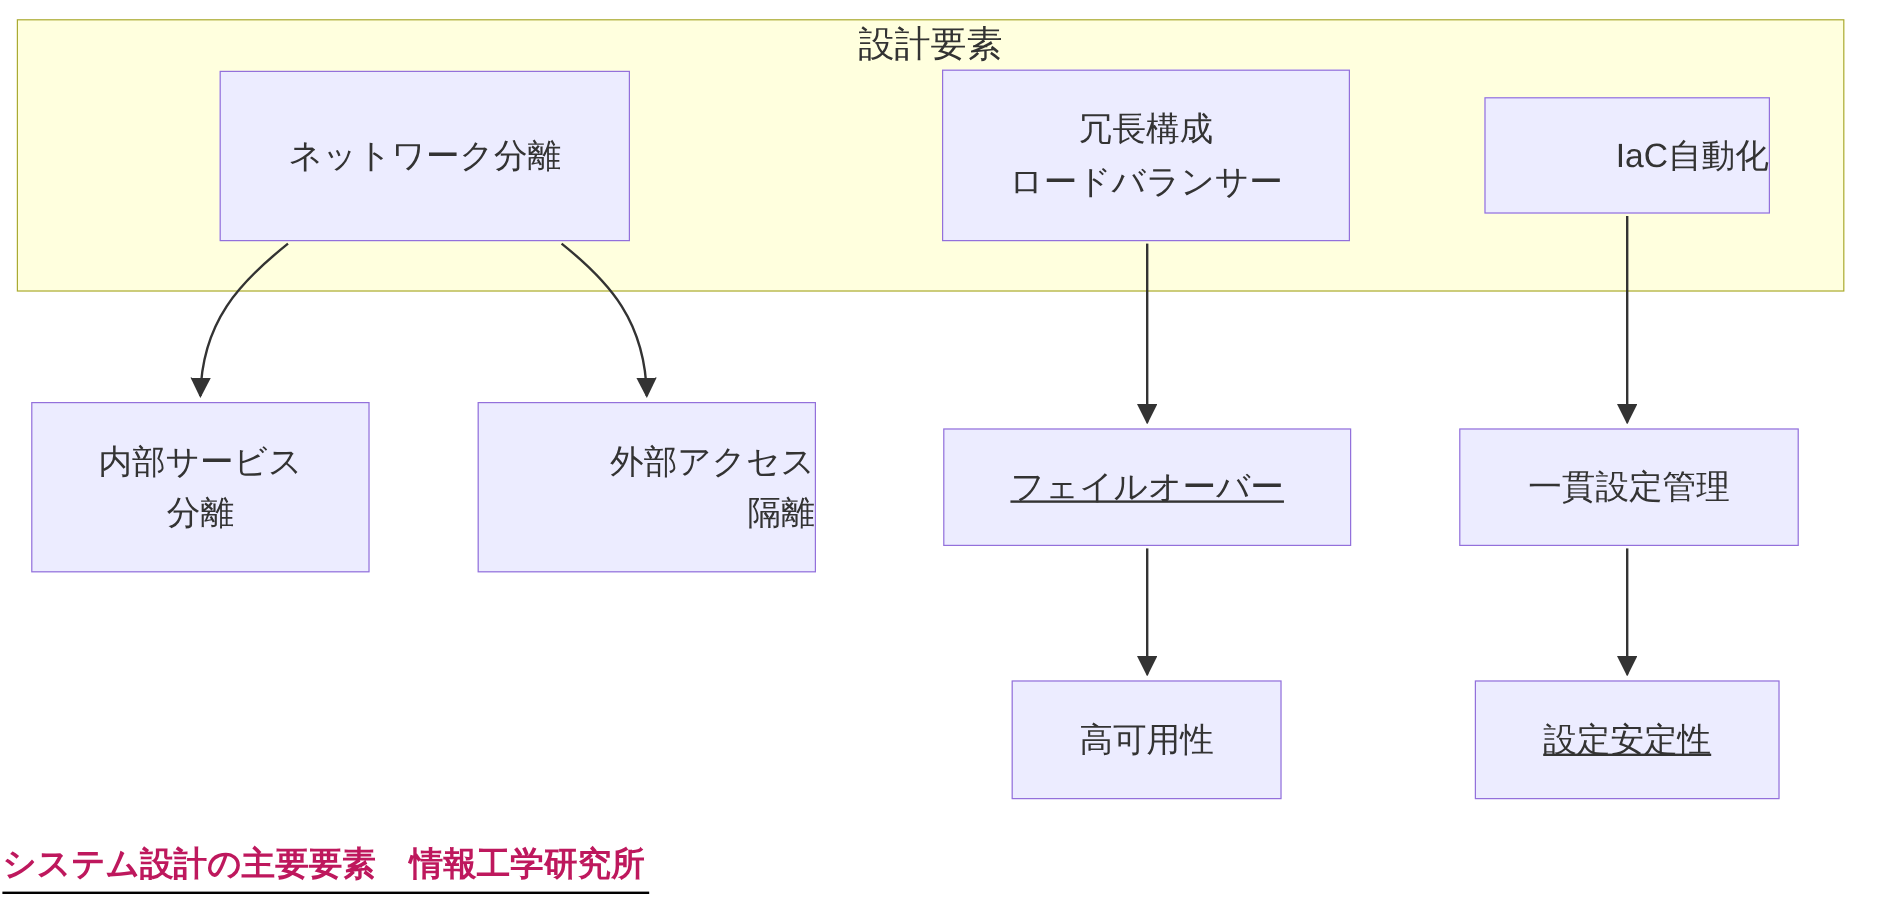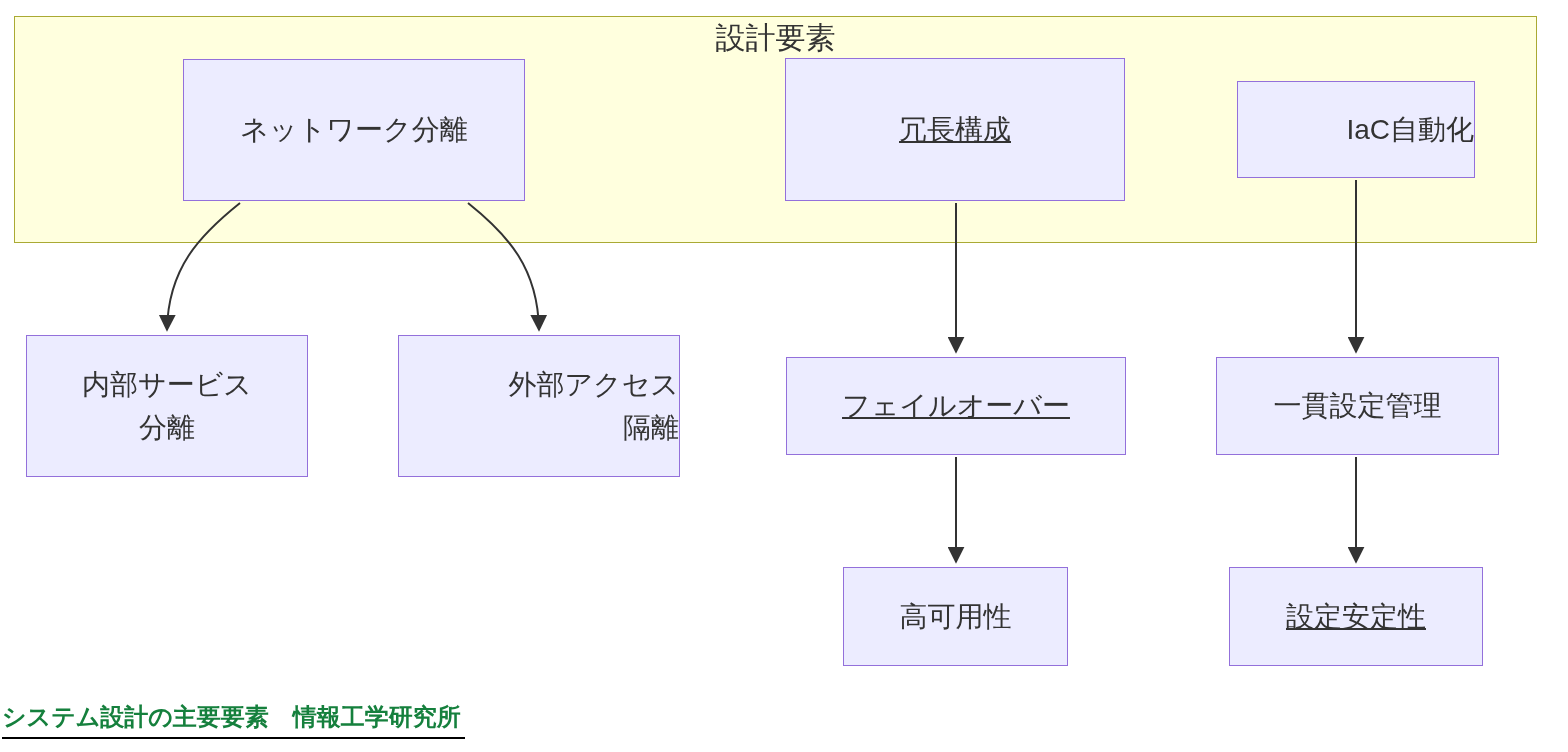--- a/index.html
+++ b/index.html
@@ -52,35 +52,35 @@
     align-items: center;
     justify-content: center;
     text-align: center;
     color: #333333;
     font-size: 28px;
     line-height: 1.55;
     z-index: 3;
   }
   
   .n-network   { left: 183px;  top: 59px;  width: 342px; height: 142px; }
-  .n-redund    { left: 785px;  top: 58px;  width: 340px; height: 143px; text-decoration: underline; }
+  .n-redund    { left: 785px;  top: 58px;  width: 340px; height: 143px; }
   .n-iac       { left: 1237px; top: 81px;  width: 238px; height: 97px; align-items: flex-end;  }
   .n-internal  { left: 26px;   top: 335px; width: 282px; height: 142px; align-items: center; }
   .n-external  { left: 398px;  top: 335px; width: 282px; height: 142px; align-items: flex-end; }
   .n-failover  { left: 786px;  top: 357px; width: 340px; height: 98px; text-decoration: underline;  }
   .n-config    { left: 1216px; top: 357px; width: 283px; height: 98px; text-align: center;  }
   .n-ha        { left: 843px;  top: 567px; width: 225px; height: 99px; justify-content: center;  }
   .n-stability { left: 1229px; top: 567px; width: 254px; height: 99px; text-decoration: underline;  }
   .caption {
     position: absolute;
     left: 2px;
     top: 701px;
-    font-size: 24px;
+    font-size: 28px;
     font-weight: bold;
-    color: #15803d;
+    color: #be185d;
     border-bottom: 2.5px solid #000000;
     padding: 0 4px 4px 0;
     z-index: 3;
     white-space: pre;
   }
 </style>
 </head>
 <body>
 
 <div class="stage">
@@ -102,20 +102,21 @@
     <path d="M 956 457 L 956 562" fill="none" stroke="#333333" stroke-width="2" marker-end="url(#arrow)"></path>
     <path d="M 1356 457 L 1356 562" fill="none" stroke="#333333" stroke-width="2" marker-end="url(#arrow)"></path>
   </svg>
 
   <div class="node n-network">
     <span>ネットワーク分離</span>
   </div>
 
   <div class="node n-redund">
     <span>冗長構成</span>
+    <span>ロードバランサー</span>
   </div>
 
   <div class="node n-iac">
     <span>IaC自動化</span>
   </div>
 
   <div class="node n-internal">
     <span>内部サービス</span>
     <span>分離</span>
   </div>

